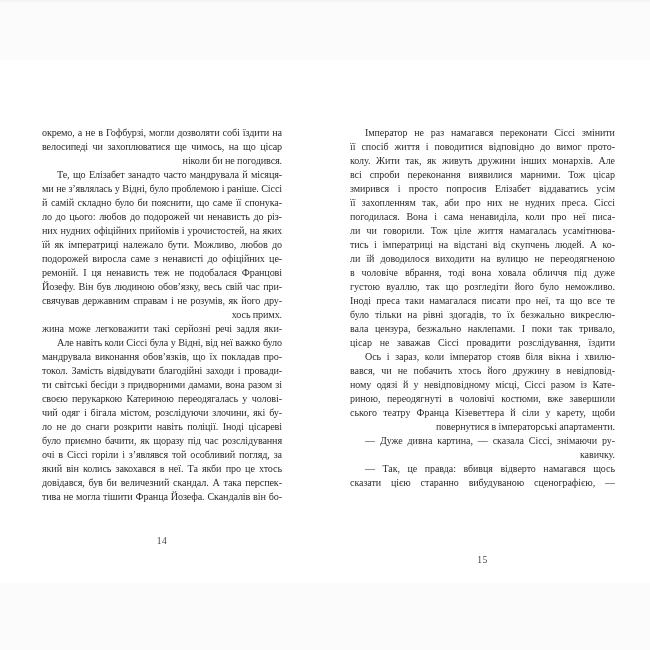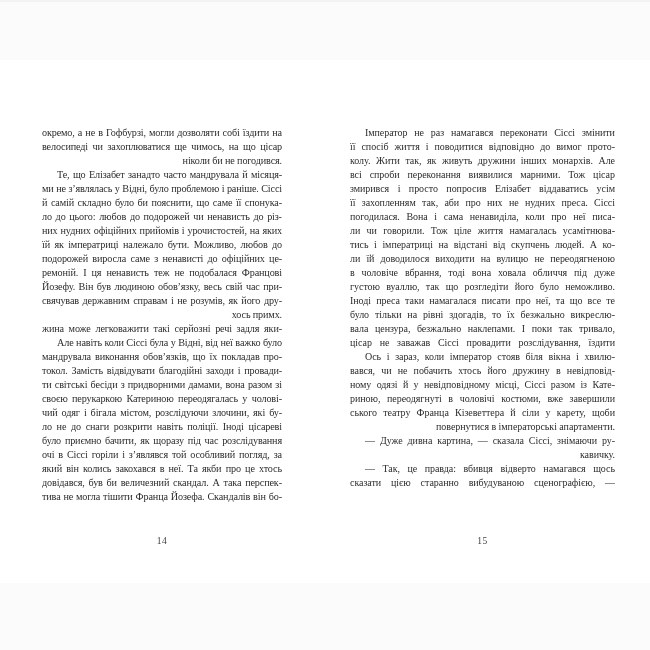--- a/index.html
+++ b/index.html
@@ -28,21 +28,21 @@
   .page-right .line{font-size:10px;letter-spacing:-0.05px;}
   .line.just{display:flex;justify-content:space-between;}
   .line.just span{white-space:pre;flex:0 0 auto;}
   .line.end{text-align:right;white-space:nowrap;}
   .line.indent{padding-left:15px;}
   .page-num{
     position:absolute;top:476px;text-align:center;
     font-size:9.5px;color:#3f3f3f;letter-spacing:0.5px;
   }
   .page-left  .page-num{left:42px;width:240px;}
-  .page-right .page-num{left:25px;width:265px;}
+  .page-right .page-num{left:25px;width:265px;margin-top:19px;}
 </style>
 </head>
 <body>
 
 <div class="canvas">
   <div class="spread">
 
     <div class="page page-left">
       <div class="text-col" id="left-lines">
           <div class="line just">

